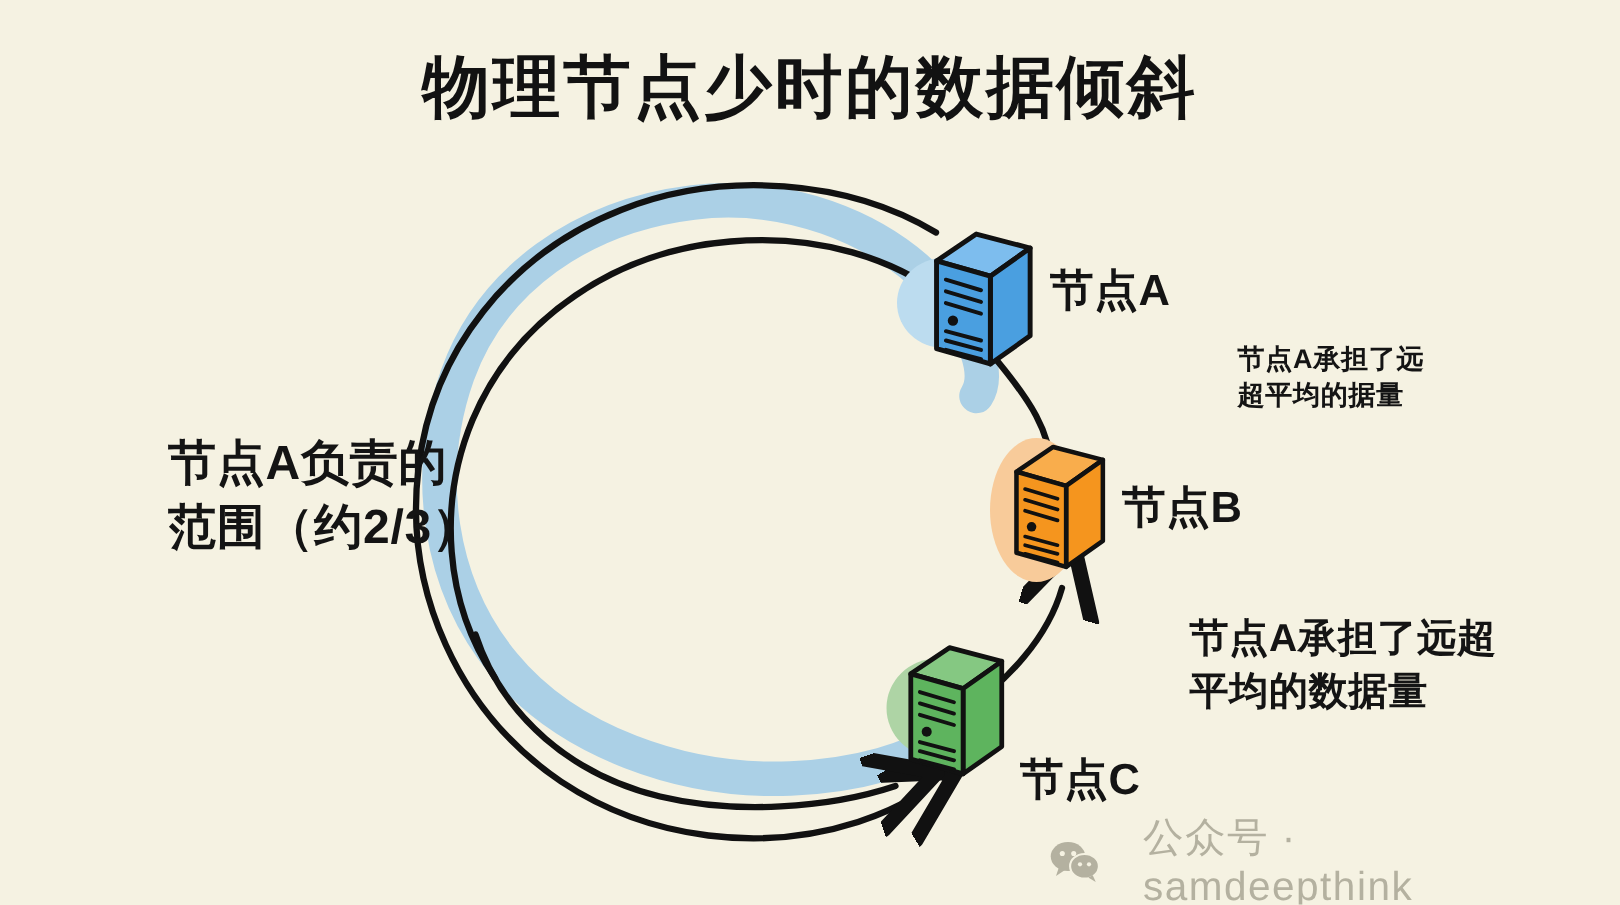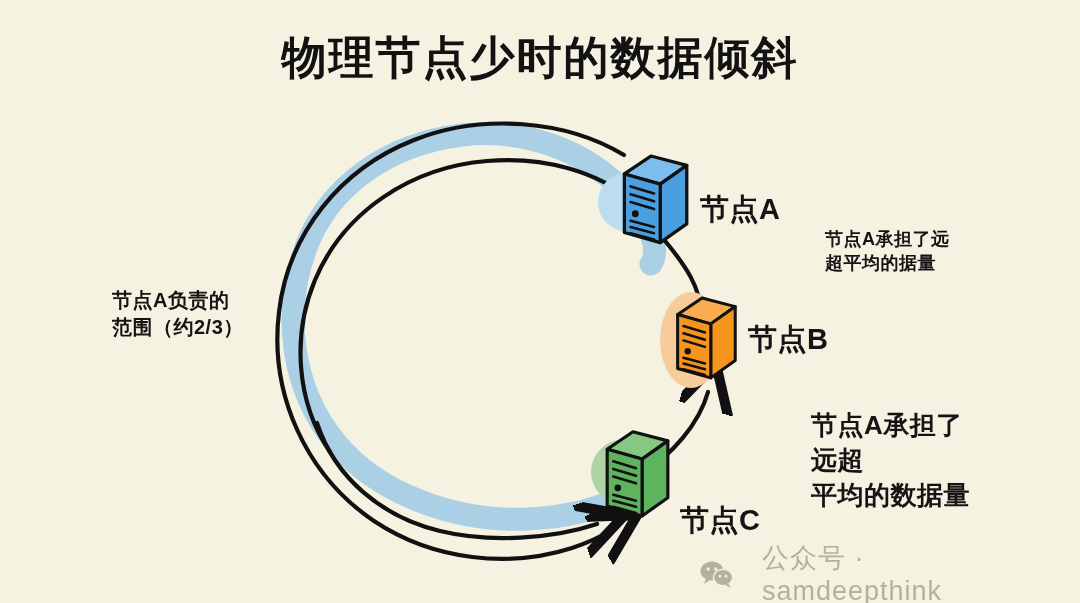--- a/index.html
+++ b/index.html
@@ -12,20 +12,21 @@
     background: #f5f2e2;
     font-family: "Liberation Sans", "DejaVu Sans", sans-serif;
     overflow: hidden;
     position: relative;
   }
   #stage {
     position: relative;
     width: 972px;
     height: 603px;
     background: #f5f2e2;
+    padding-left: 34px;
   }
   #diagram-svg {
     position: absolute;
     left: 0;
     top: 0;
     width: 1080px;
     height: 603px;
   }
   .overlay-text {
     position: absolute;
@@ -39,26 +40,26 @@
     position: absolute;
     left: 0;
     top: 28px;
     width: 1080px;
     text-align: center;
     font-size: 45px;
     font-weight: 700;
     color: #121212;
     letter-spacing: 2px;
   }
-  #node-a-label { left: 700px; top: 175px; font-size: 29px; margin-top: 15px; }
+  #node-a-label { left: 700px; top: 175px; font-size: 29px; }
   #node-b-label { left: 748px; top: 320px; font-size: 29px; }
   #node-c-label { left: 680px; top: 501px; font-size: 29px; }
-  #annotation-left  { left: 112px; top: 287px; font-size: 20px; text-align: left; }
+  #annotation-left  { left: 112px; top: 287px; font-size: 32px; text-align: left; }
   #annotation-top-right { left: 825px; top: 227px; font-size: 18px; text-align: left; }
-  #annotation-bottom-right { left: 811px; top: 408px; font-size: 26px; text-align: left; }
+  #annotation-bottom-right { left: 793px; top: 408px; font-size: 26px; text-align: left; }
 
   #watermark {
     position: absolute;
     left: 700px;
     top: 540px;
     display: flex;
     align-items: center;
     gap: 28px;
     color: #b4b1a0;
     font-size: 27px;

